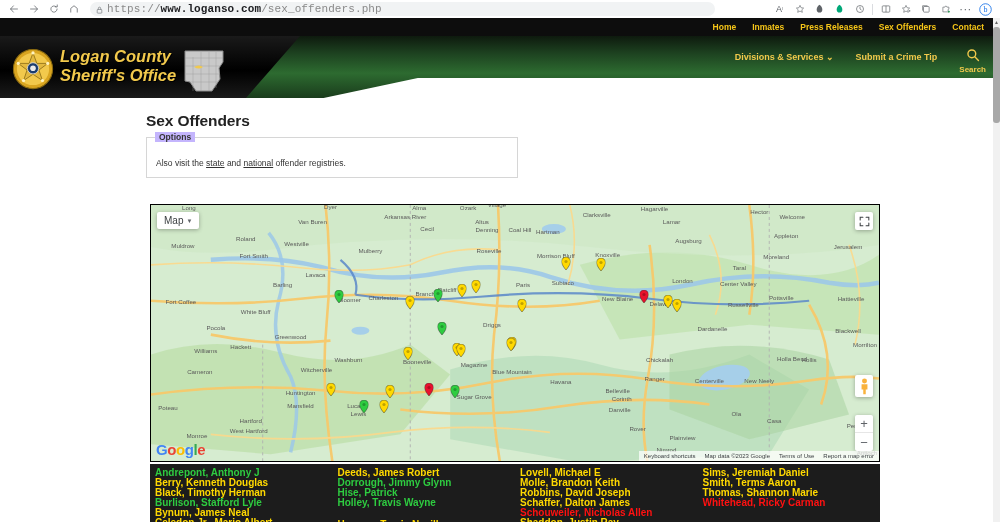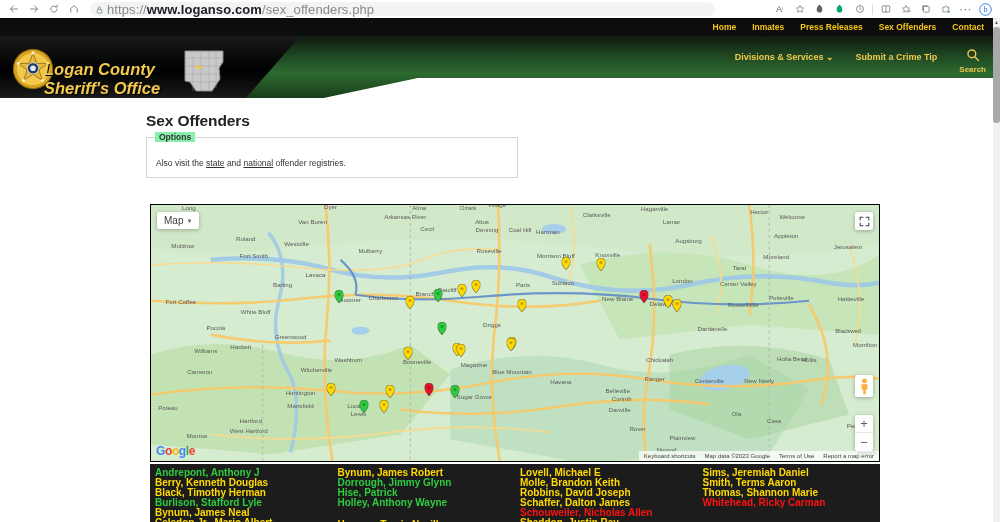--- a/index.html
+++ b/index.html
@@ -20,22 +20,22 @@
     display: flex; align-items: center; justify-content: center;
     color: #5f6368; font-size: 11px; line-height: 1;
   }
   .nav-btn svg { display: block; }
   .url-pill {
     flex: 0 0 auto; width: 625px; height: 14px; margin-left: 6px;
     background: #f1f3f4; border-radius: 8px;
     display: flex; align-items: center; padding: 0 6px; gap: 4px;
   }
   .url-text {
-    font-size: 13px; color: #8a8a8a; letter-spacing: 0.1px;
-    white-space: nowrap; overflow: hidden;
+    font-size: 11px; color: #8a8a8a; letter-spacing: 0.1px;
+    white-space: nowrap; overflow: hidden; font-family: Liberation Mono, monospace;
   }
   .url-text b { color: #202124; font-weight: 600; }
   .toolbar-right {
     margin-left: auto; display: flex; align-items: center; gap: 3px;
     padding-right: 2px;
   }
   .tb-icon {
     width: 17px; height: 16px;
     display: flex; align-items: center; justify-content: center;
     color: #5f6368; font-size: 9px;
@@ -69,25 +69,24 @@
   }
   .hdr-white-wedge {
     position: absolute; left: 255px; top: 42px; width: 740px; height: 22px;
     background: #ffffff;
     clip-path: polygon(8% 100%, 100% 100%, 100% 0, 22% 0);
   }
   .badge {
     position: absolute; left: 12px; top: 12px; width: 42px; height: 42px;
   }
   .brand {
-    position: absolute; left: 44px; top: 11px;
+    position: absolute; left: 60px; top: 11px;
     color: #f2c94c; font-style: italic; font-weight: 700;
     font-size: 16.5px; line-height: 19px;
     text-shadow: 1px 1px 0 #000;
-    margin-top: 13px;
   }
   .state-shape {
     position: absolute; left: 182px; top: 12px; width: 44px; height: 46px;
   }
   .hdr-right {
     position: absolute; right: 8px; top: 12px;
     display: flex; align-items: flex-start; gap: 22px;
   }
   .hdr-right a {
     color: #f2c94c; font-size: 9px; font-weight: 700;
@@ -100,21 +99,21 @@
   .content { padding: 14px 0 0 146px; background: #fff; }
   .page-title {
     font-size: 15.5px; font-weight: 700; color: #222;
     margin-bottom: 7px; letter-spacing: -0.1px;
   }
   .options-fs {
     width: 372px; height: 41px; border: 1px solid #d6d6d6;
     position: relative; background: #fff;
   }
   .options-legend {
-    position: absolute; left: 8px; top: -6px; background: #86efac;
+    position: absolute; left: 8px; top: -6px; background: #c4b5fd;
     padding: 0 4px; font-size: 8.5px; font-weight: 700; color: #333;
   }
   .options-body {
     position: absolute; left: 9px; top: 20px;
     font-size: 8.5px; color: #333;
   }
   .options-body a { color: #333; text-decoration: underline; }
 
   
   .map-wrap {
@@ -149,21 +148,21 @@
     width: 18px; background: #fff; border-radius: 2px;
     box-shadow: 0 1px 4px rgba(0,0,0,.3);
   }
   .map-zoom div {
     height: 18px; display: flex; align-items: center; justify-content: center;
     font-size: 13px; color: #5f6368; line-height: 1;
   }
   .map-zoom div:first-child { border-bottom: 1px solid #e6e6e6; }
   .google-logo {
     position: absolute; left: 5px; bottom: 3px;
-    font-size: 12px; font-weight: 700; letter-spacing: -0.4px;
+    font-size: 15px; font-weight: 700; letter-spacing: -0.4px;
     font-family: "Liberation Sans", sans-serif;
   }
   .g-b { color:#4285F4 } .g-r { color:#EA4335 } .g-y { color:#FBBC05 }
   .g-g { color:#34A853 }
   .map-footer {
     position: absolute; right: 0; bottom: 0; height: 10px;
     background: rgba(255,255,255,.72);
     display: flex; align-items: center; gap: 9px;
     padding: 0 5px; font-size: 6px; color: #3c4043; white-space: nowrap;
   }
@@ -642,24 +641,24 @@
   <div class="list-panel" id="list-panel">
       <div class="list-col">
         <div class="name" style="color: rgb(46, 204, 64);">Andrepont, Anthony J</div>
         <div class="name" style="color: rgb(255, 217, 0);">Berry, Kenneth Douglas</div>
         <div class="name" style="color: rgb(255, 217, 0);">Black, Timothy Herman</div>
         <div class="name" style="color: rgb(46, 204, 64);">Burlison, Stafford Lyle</div>
         <div class="name" style="color: rgb(255, 217, 0);">Bynum, James Neal</div>
         <div class="name" style="color: rgb(255, 217, 0);">Celedon Jr., Mario Albert</div>
       </div>
       <div class="list-col">
-        <div class="name" style="color: rgb(255, 217, 0);">Bynum, James Robert</div>
+        <div class="name" style="color: rgb(255, 217, 0);">Deeds, James Robert</div>
         <div class="name" style="color: rgb(46, 204, 64);">Dorrough, Jimmy Glynn</div>
         <div class="name" style="color: rgb(46, 204, 64);">Hise, Patrick</div>
-        <div class="name" style="color: rgb(46, 204, 64);">Holley, Anthony Wayne</div>
+        <div class="name" style="color: rgb(46, 204, 64);">Holley, Travis Wayne</div>
         <div class="name" style="color: rgb(255, 217, 0); margin-top: 12px;">Hopson, Travis Neville</div>
         <div class="name" style="color: rgb(255, 17, 17);">Kolker, Lee Michael</div>
       </div>
       <div class="list-col">
         <div class="name" style="color: rgb(255, 217, 0);">Lovell, Michael E</div>
         <div class="name" style="color: rgb(255, 217, 0);">Molle, Brandon Keith</div>
         <div class="name" style="color: rgb(255, 217, 0);">Robbins, David Joseph</div>
         <div class="name" style="color: rgb(255, 217, 0);">Schaffer, Dalton James</div>
         <div class="name" style="color: rgb(255, 17, 17);">Schouweiler, Nicholas Allen</div>
         <div class="name" style="color: rgb(255, 217, 0);">Shaddon, Justin Ray</div>

